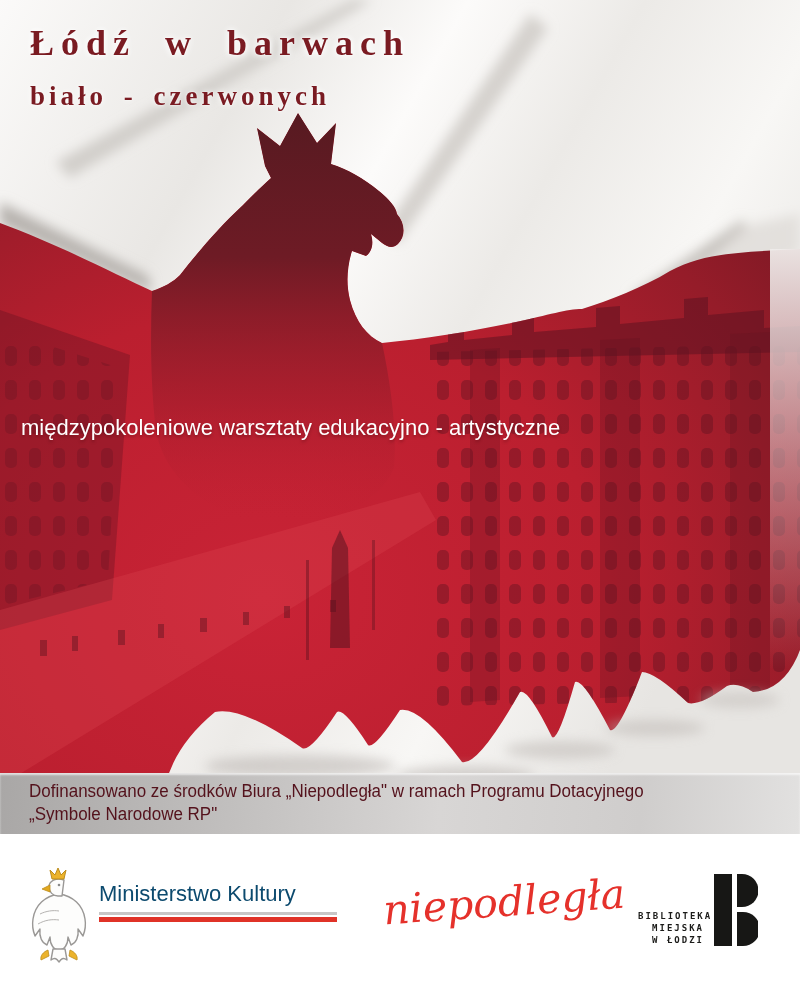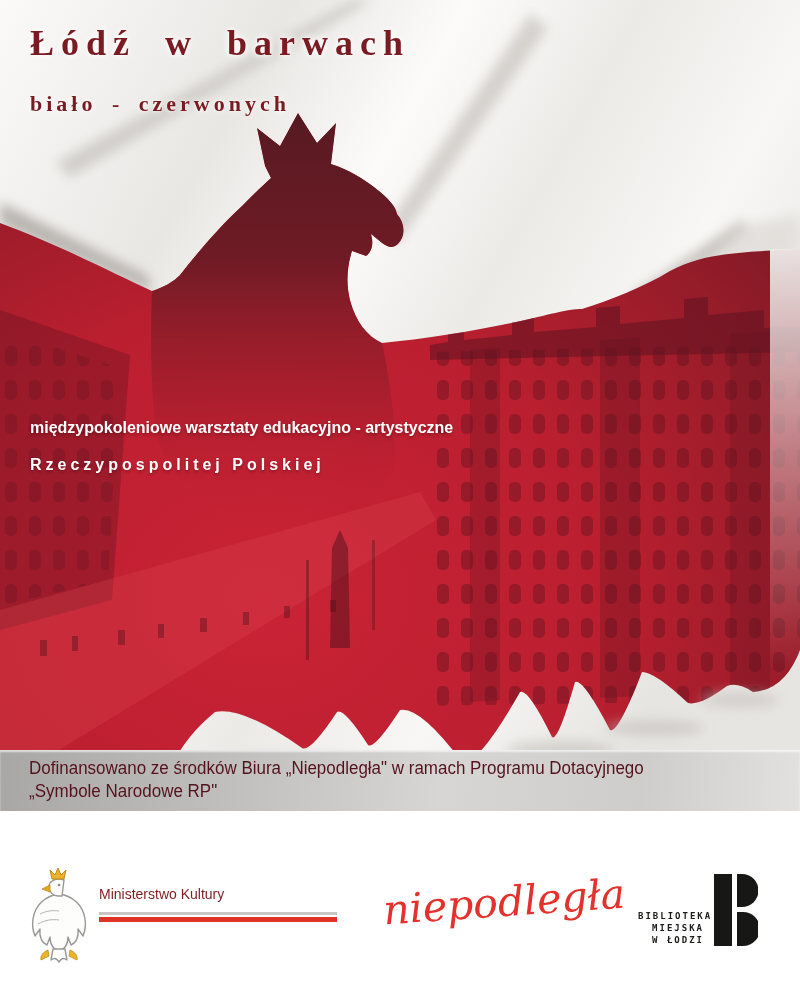--- a/index.html
+++ b/index.html
@@ -5,42 +5,42 @@
   html,body{margin:0;padding:0;background:#fff;}
   .poster{position:relative;width:800px;height:1000px;overflow:hidden;background:#fff;
           font-family:"Liberation Sans",sans-serif;padding-left:31px;}
   .art{position:absolute;left:0;top:0;}
 
   
   .title{position:absolute;left:30px;top:22px;color:#7a1b22;
          font-family:"Liberation Serif",serif;font-weight:bold;}
   .t1{font-size:36px;letter-spacing:7px;word-spacing:13px;
       text-shadow:0 0 6px rgba(255,255,255,.95),0 0 2px rgba(255,255,255,.9),0 0 10px rgba(255,255,255,.8);}
-  .t2{font-size:22px;letter-spacing:4px;word-spacing:6px;margin-top:27px;
+  .t2{font-size:27px;letter-spacing:4px;word-spacing:6px;margin-top:17px;
       text-shadow:0 0 6px rgba(255,255,255,.95),0 0 2px rgba(255,255,255,.9);}
 
   
-  .desc{position:absolute;left:30px;top:409px;color:#ffffff;font-weight:bold;
-        font-size:16px;line-height:37px;text-shadow:0 2px 3px rgba(60,8,12,.35);}
+  .desc{position:absolute;left:21px;top:409px;color:#ffffff;font-weight:normal;
+        font-size:22px;line-height:37px;text-shadow:0 2px 3px rgba(60,8,12,.35);}
   .d3{letter-spacing:4px;}
   .org{position:absolute;left:30px;top:560px;color:#ffffff;font-size:27px;
        letter-spacing:9px;font-weight:normal;text-shadow:0 2px 3px rgba(60,8,12,.3);}
 
   
-  .bar{position:absolute;left:0;top:750px;width:800px;height:61px;
+  .bar{position:absolute;left:0;top:773px;width:800px;height:61px;
        background:linear-gradient(95deg,#a9a7a6 0%,#c2c0bf 30%,#d8d6d5 55%,#cfcdcc 80%,#e2e1e0 100%);
        box-shadow:inset 0 2px 2px rgba(255,255,255,.65);}
   .bar-inner{padding:7px 0 0 30px;color:#54121c;font-size:17.5px;line-height:22.5px;
        transform:scaleX(.97);transform-origin:left;}
 
   
   .footer{position:absolute;left:0;top:846px;width:800px;height:154px;background:#ffffff;}
   .mkidn{position:absolute;left:28px;top:20px;display:flex;}
   .mk-eagle{width:62px;height:98px;}
-  .mk-text{margin-left:9px;padding-top:17px;color:#7f1d1d;font-size:14px;
+  .mk-text{margin-left:9px;padding-top:17px;color:#0c4a6e;font-size:22px;
            line-height:22px;font-weight:500;}
   .stripes{width:238px;margin-top:7px;}
   .s-gray{height:2.5px;background:#c8c6c6;margin-bottom:2.5px;}
   .s-red{height:4.5px;background:#e03227;}
   .niepodlegla{position:absolute;left:383px;top:32px;color:#e5312b;
        font-family:"DejaVu Serif",serif;font-style:italic;font-size:41px;
        transform:rotate(-4deg);}
   .bm{position:absolute;left:638px;top:28px;display:flex;align-items:flex-end;}
   .bm-text{width:66px;text-align:right;font-family:"DejaVu Sans Mono",monospace;
            font-size:9px;font-weight:bold;letter-spacing:2px;line-height:12px;color:#1b1b19;}
@@ -162,21 +162,20 @@
     <rect x="770" y="249" width="30" height="420" fill="url(#edgeFade)"></rect>
   </svg>
 
   <div class="title">
     <div class="t1">Łódź w barwach</div>
     <div class="t2">biało - czerwonych</div>
   </div>
 
   <div class="desc">
     <div class="d1">międzypokoleniowe warsztaty edukacyjno - artystyczne</div>
-    <div class="d3">Rzeczypospolitej Polskiej</div>
   </div>
 
 
   <div class="bar">
     <div class="bar-inner">
       <div>Dofinansowano ze środków Biura „Niepodległa"  w ramach Programu Dotacyjnego</div>
       <div>„Symbole Narodowe RP"</div>
     </div>
   </div>
 

